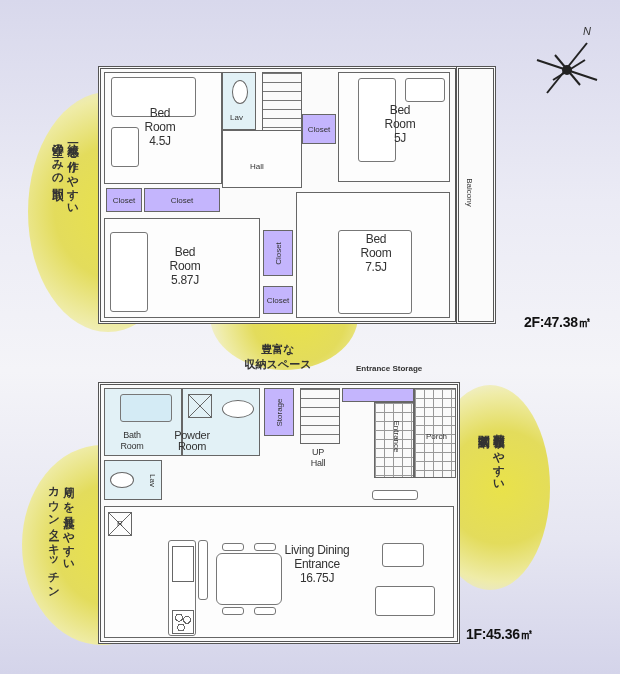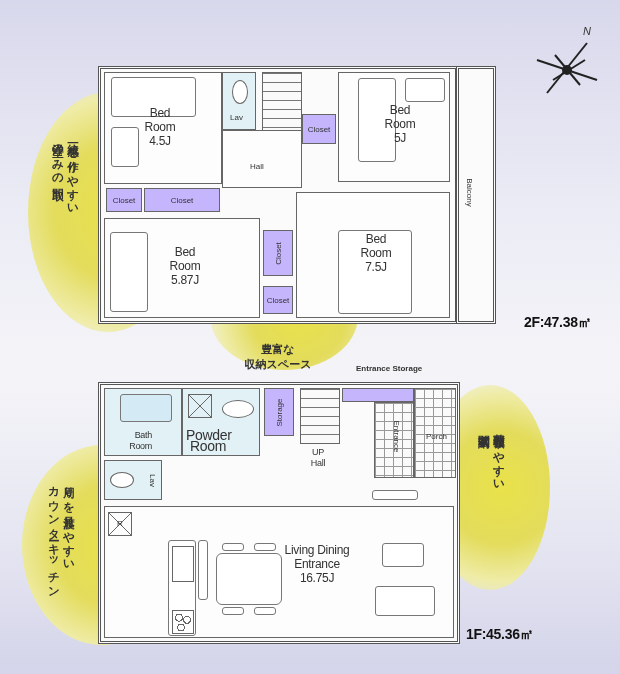--- a/index.html
+++ b/index.html
@@ -110,29 +110,29 @@
   <div>Room</div>
   <div>7.5J</div>
 </div>
 
 <div class="area" style="left:524px;top:314px;">2F:47.38㎡</div>
 
 <div class="wall" style="left:98px;top:382px;width:362px;height:262px;"></div>
 
 <div class="room wet" style="left:104px;top:388px;width:78px;height:68px;"></div>
 <div class="furn" style="left:120px;top:394px;width:52px;height:28px;background:#d4ebf5;"></div>
-<div class="lbl" style="left:112px;top:430px;width:40px;font-size:9px;line-height:11px;text-align:right;">
+<div class="lbl" style="left:112px;top:430px;width:40px;font-size:9px;line-height:11px;">
   <div>Bath</div>
   <div>Room</div>
 </div>
 
 <div class="room wet" style="left:182px;top:388px;width:78px;height:68px;"></div>
 <div class="abs" style="left:188px;top:394px;width:22px;height:22px;border:1px solid #666;background:linear-gradient(45deg,transparent 48%,#666 49%,#666 51%,transparent 52%),linear-gradient(-45deg,transparent 48%,#666 49%,#666 51%,transparent 52%);"></div>
 <div class="abs" style="left:222px;top:400px;width:30px;height:16px;border:1px solid #666;border-radius:50%;background:#fff;"></div>
-<div class="lbl" style="left:186px;top:430px;width:44px;font-size:14px;line-height:11px;">
+<div class="lbl" style="left:170px;top:430px;width:44px;font-size:11px;line-height:11px;">
   <div>Powder</div>
   <div>Room</div>
 </div>
 
 <div class="closet v" style="left:264px;top:388px;width:30px;height:48px;">
     <span>Storage</span>
   </div>
 
 <div class="room stairs" style="left:300px;top:388px;width:40px;height:56px;"></div>
 <div class="lbl" style="left:300px;top:447px;width:36px;font-size:9px;line-height:11px;text-align:center;">

